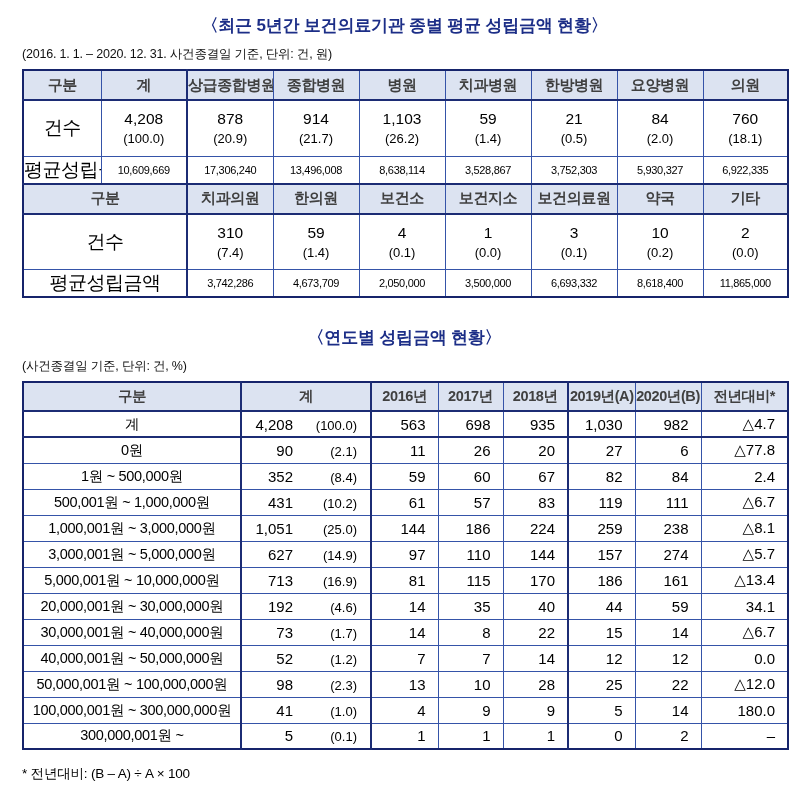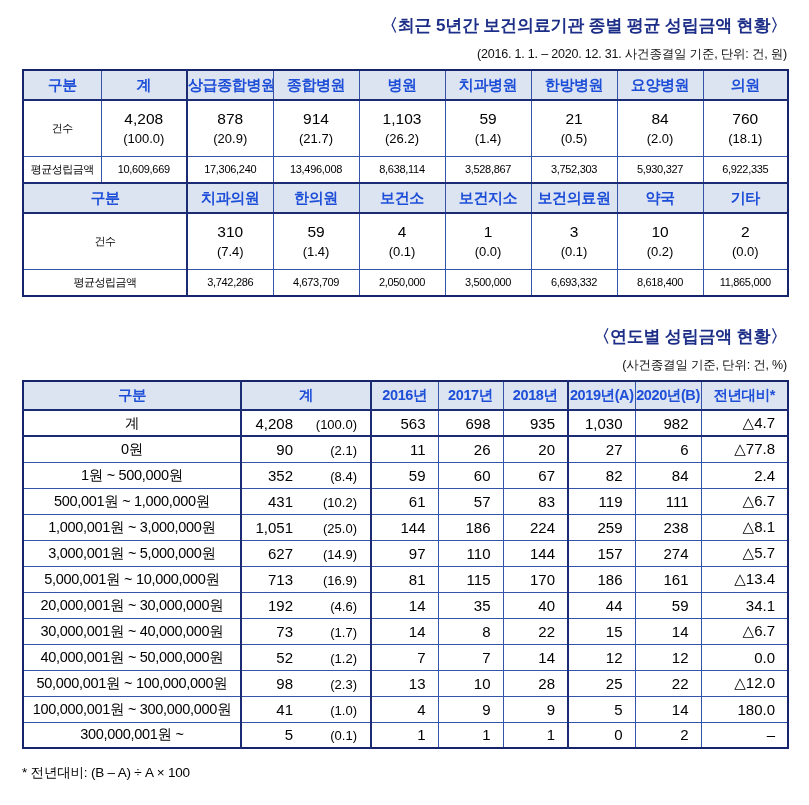--- a/index.html
+++ b/index.html
@@ -5,56 +5,56 @@
   *{margin:0;padding:0;box-sizing:border-box}
   html,body{background:#fff}
   body{
     width:809px;height:805px;
     font-family:"Liberation Sans","DejaVu Sans",sans-serif;
     color:#000;overflow:hidden;
   }
   .page{padding:14px 22px 0 22px}
 
   .doc-title{
-    text-align:right;color:#1c2e87;font-weight:bold;
+    text-align:center;color:#1c2e87;font-weight:bold;
     font-size:17px;letter-spacing:-0.2px;
   }
   .subnote{
-    text-align:right;font-size:12.5px;color:#101010;
+    font-size:12.5px;color:#101010;
     margin-top:9px;letter-spacing:-0.2px;
   }
 
   table{
     border-collapse:collapse;table-layout:fixed;width:765px;
     margin-top:6px;
   }
   td,th{
     border:1.4px solid #3553a8;
     overflow:hidden;white-space:nowrap;
     vertical-align:middle;text-align:center;
     font-weight:normal;
   }
   table.t1,table.t2{border:2.6px solid #16246b}
 
   
   .h{
-    background:#dce3f1;color:#1d4ed8;font-weight:bold;
+    background:#dce3f1;color:#404040;font-weight:bold;
     font-size:14.5px;letter-spacing:-0.4px;
   }
   .t1 .h{font-size:15px}
 
   
   .bb2{border-bottom:2.4px solid #1c2c74}  
   .bl2{border-left:2.4px solid #1c2c74}    
 
   
   .t1 tr.hr{height:30px}
   .t1 tr.cr{height:56px}
   .t1 tr.ar{height:27px}
-  .t1 .lbl{font-size:11px;letter-spacing:-0.5px}
+  .t1 .lbl{font-size:19px;letter-spacing:-0.5px}
   .cnt{font-size:15.5px;line-height:21px}
   .pct{font-size:13px;line-height:19px}
   .t1 .avgv{font-size:11px;letter-spacing:-0.3px}
 
   
   .t2 tr{height:26px}
   .t2 tr.hr{height:29px}
   .t2 .lbl{font-size:14.5px;letter-spacing:-0.3px}
   .num{font-size:15px;text-align:right;padding-right:12px}
   .tot{padding:0 0 0 2px}

